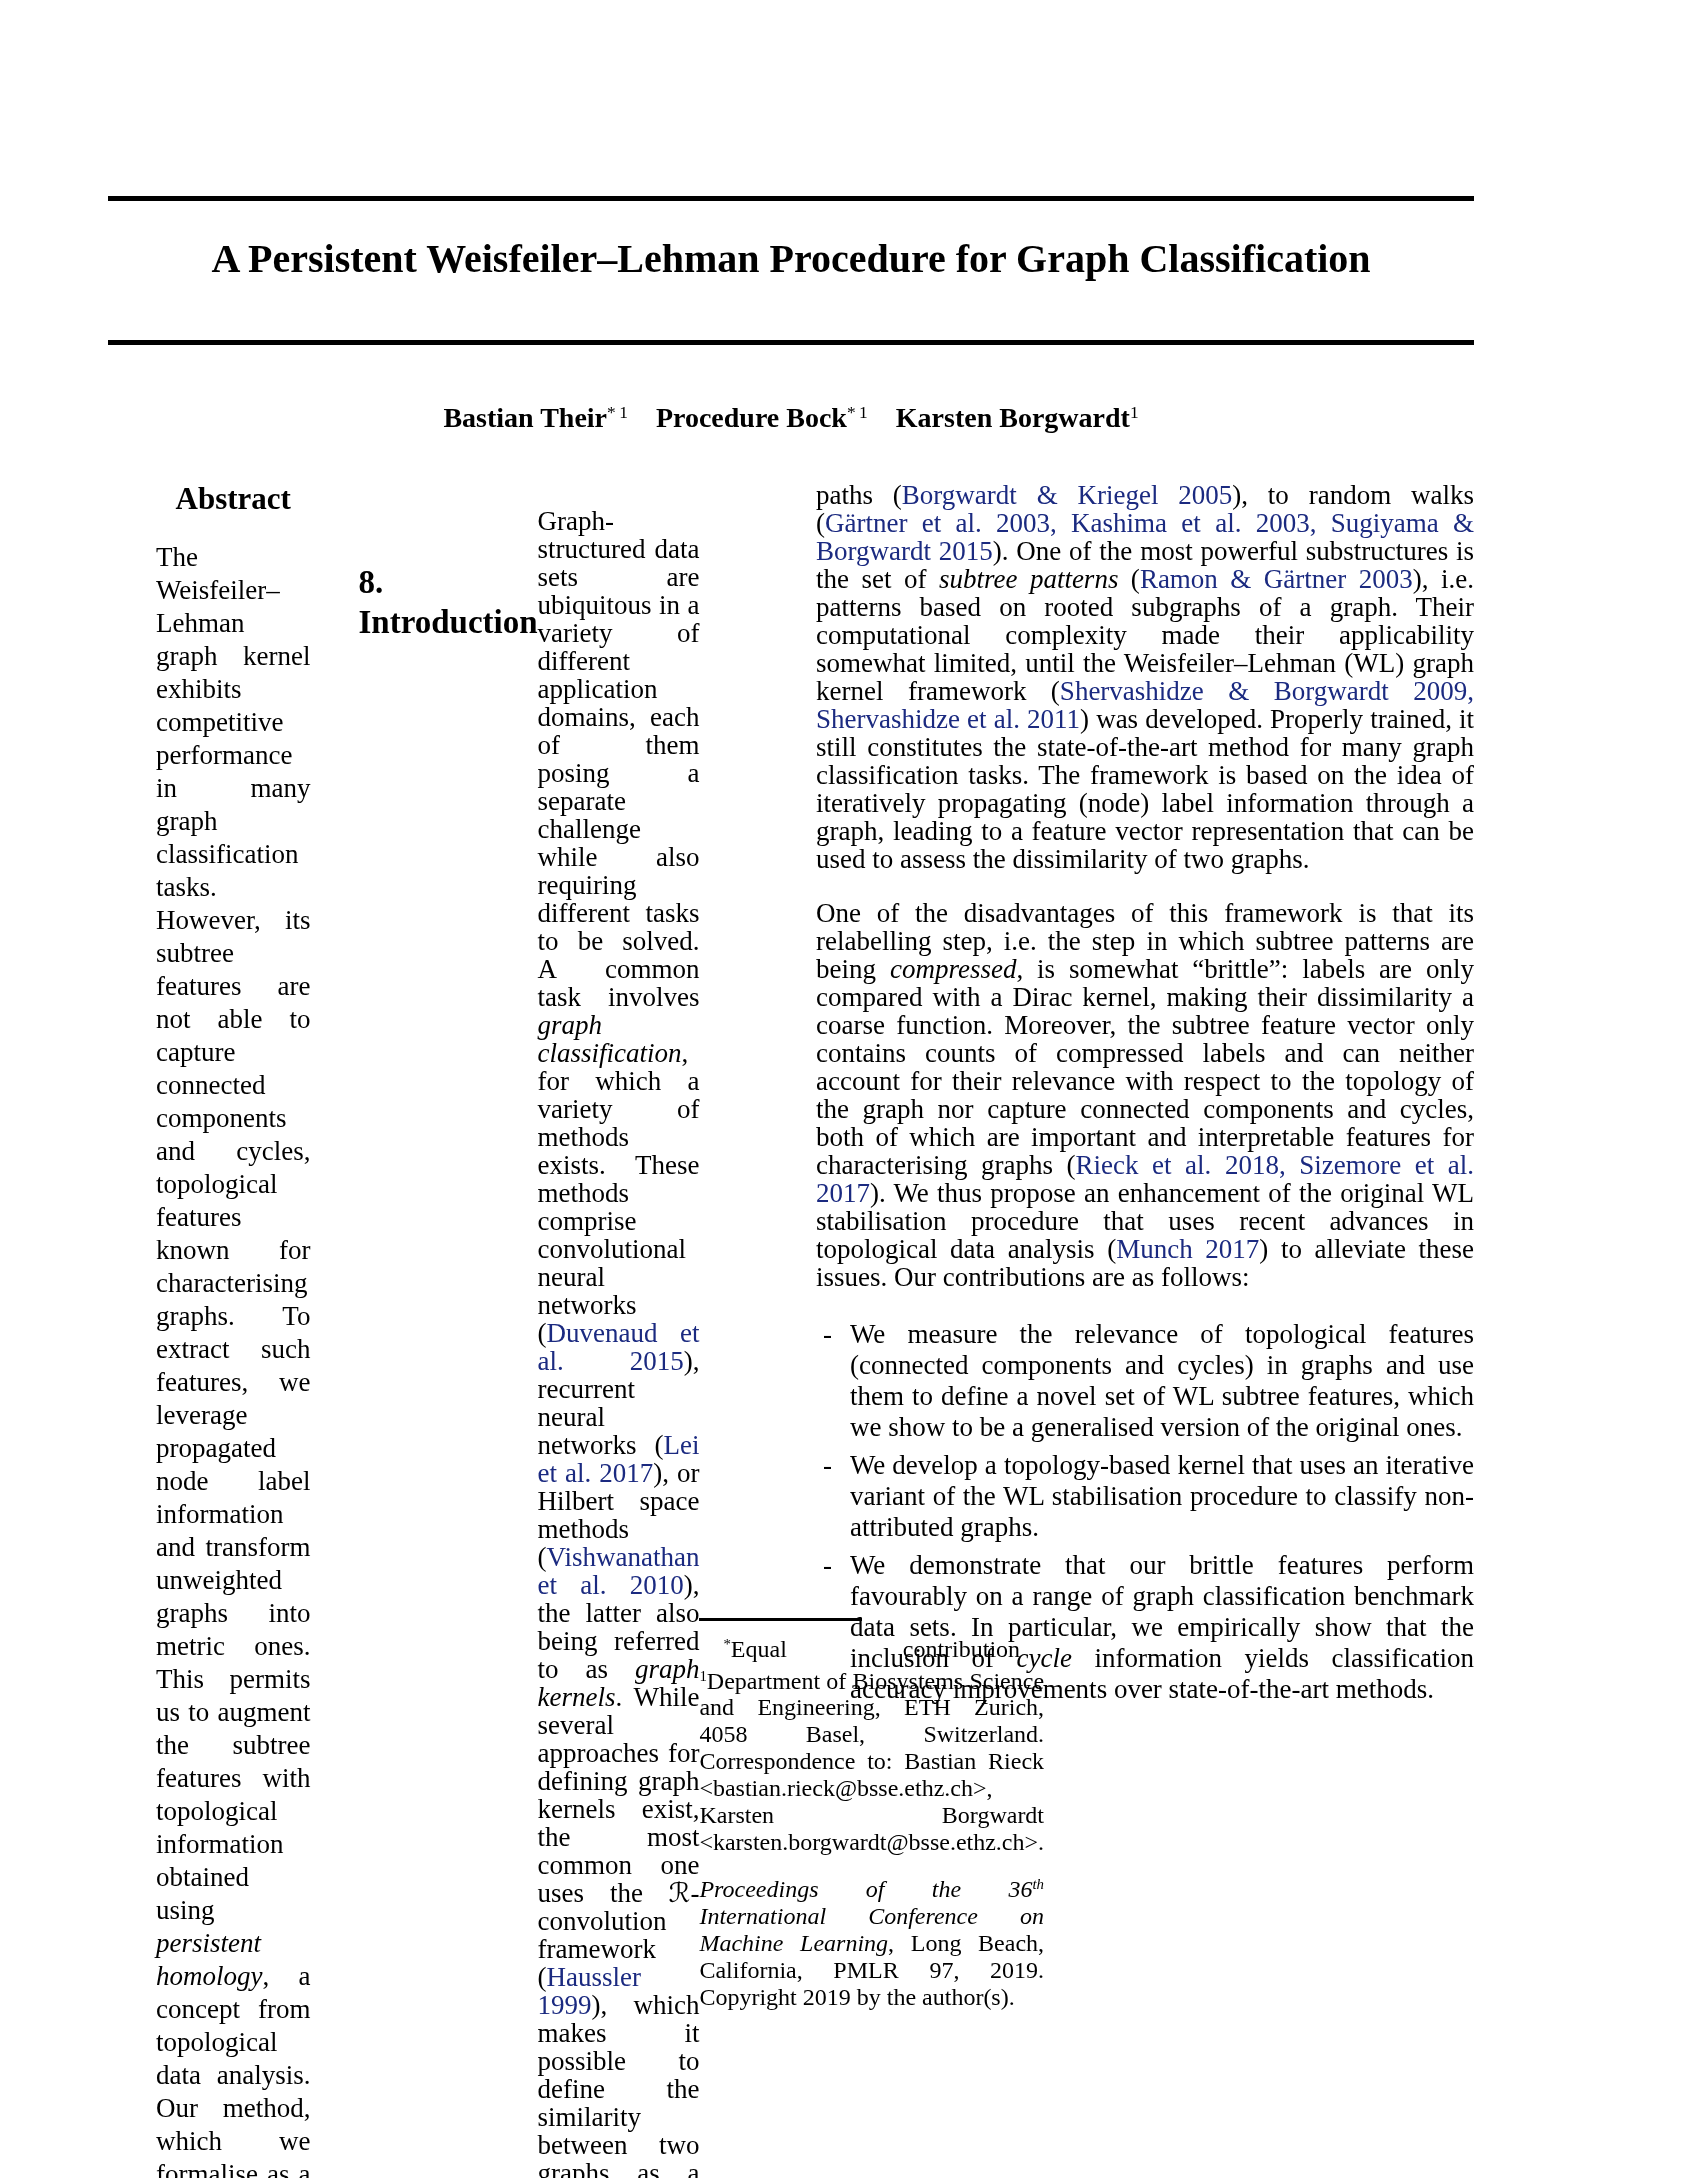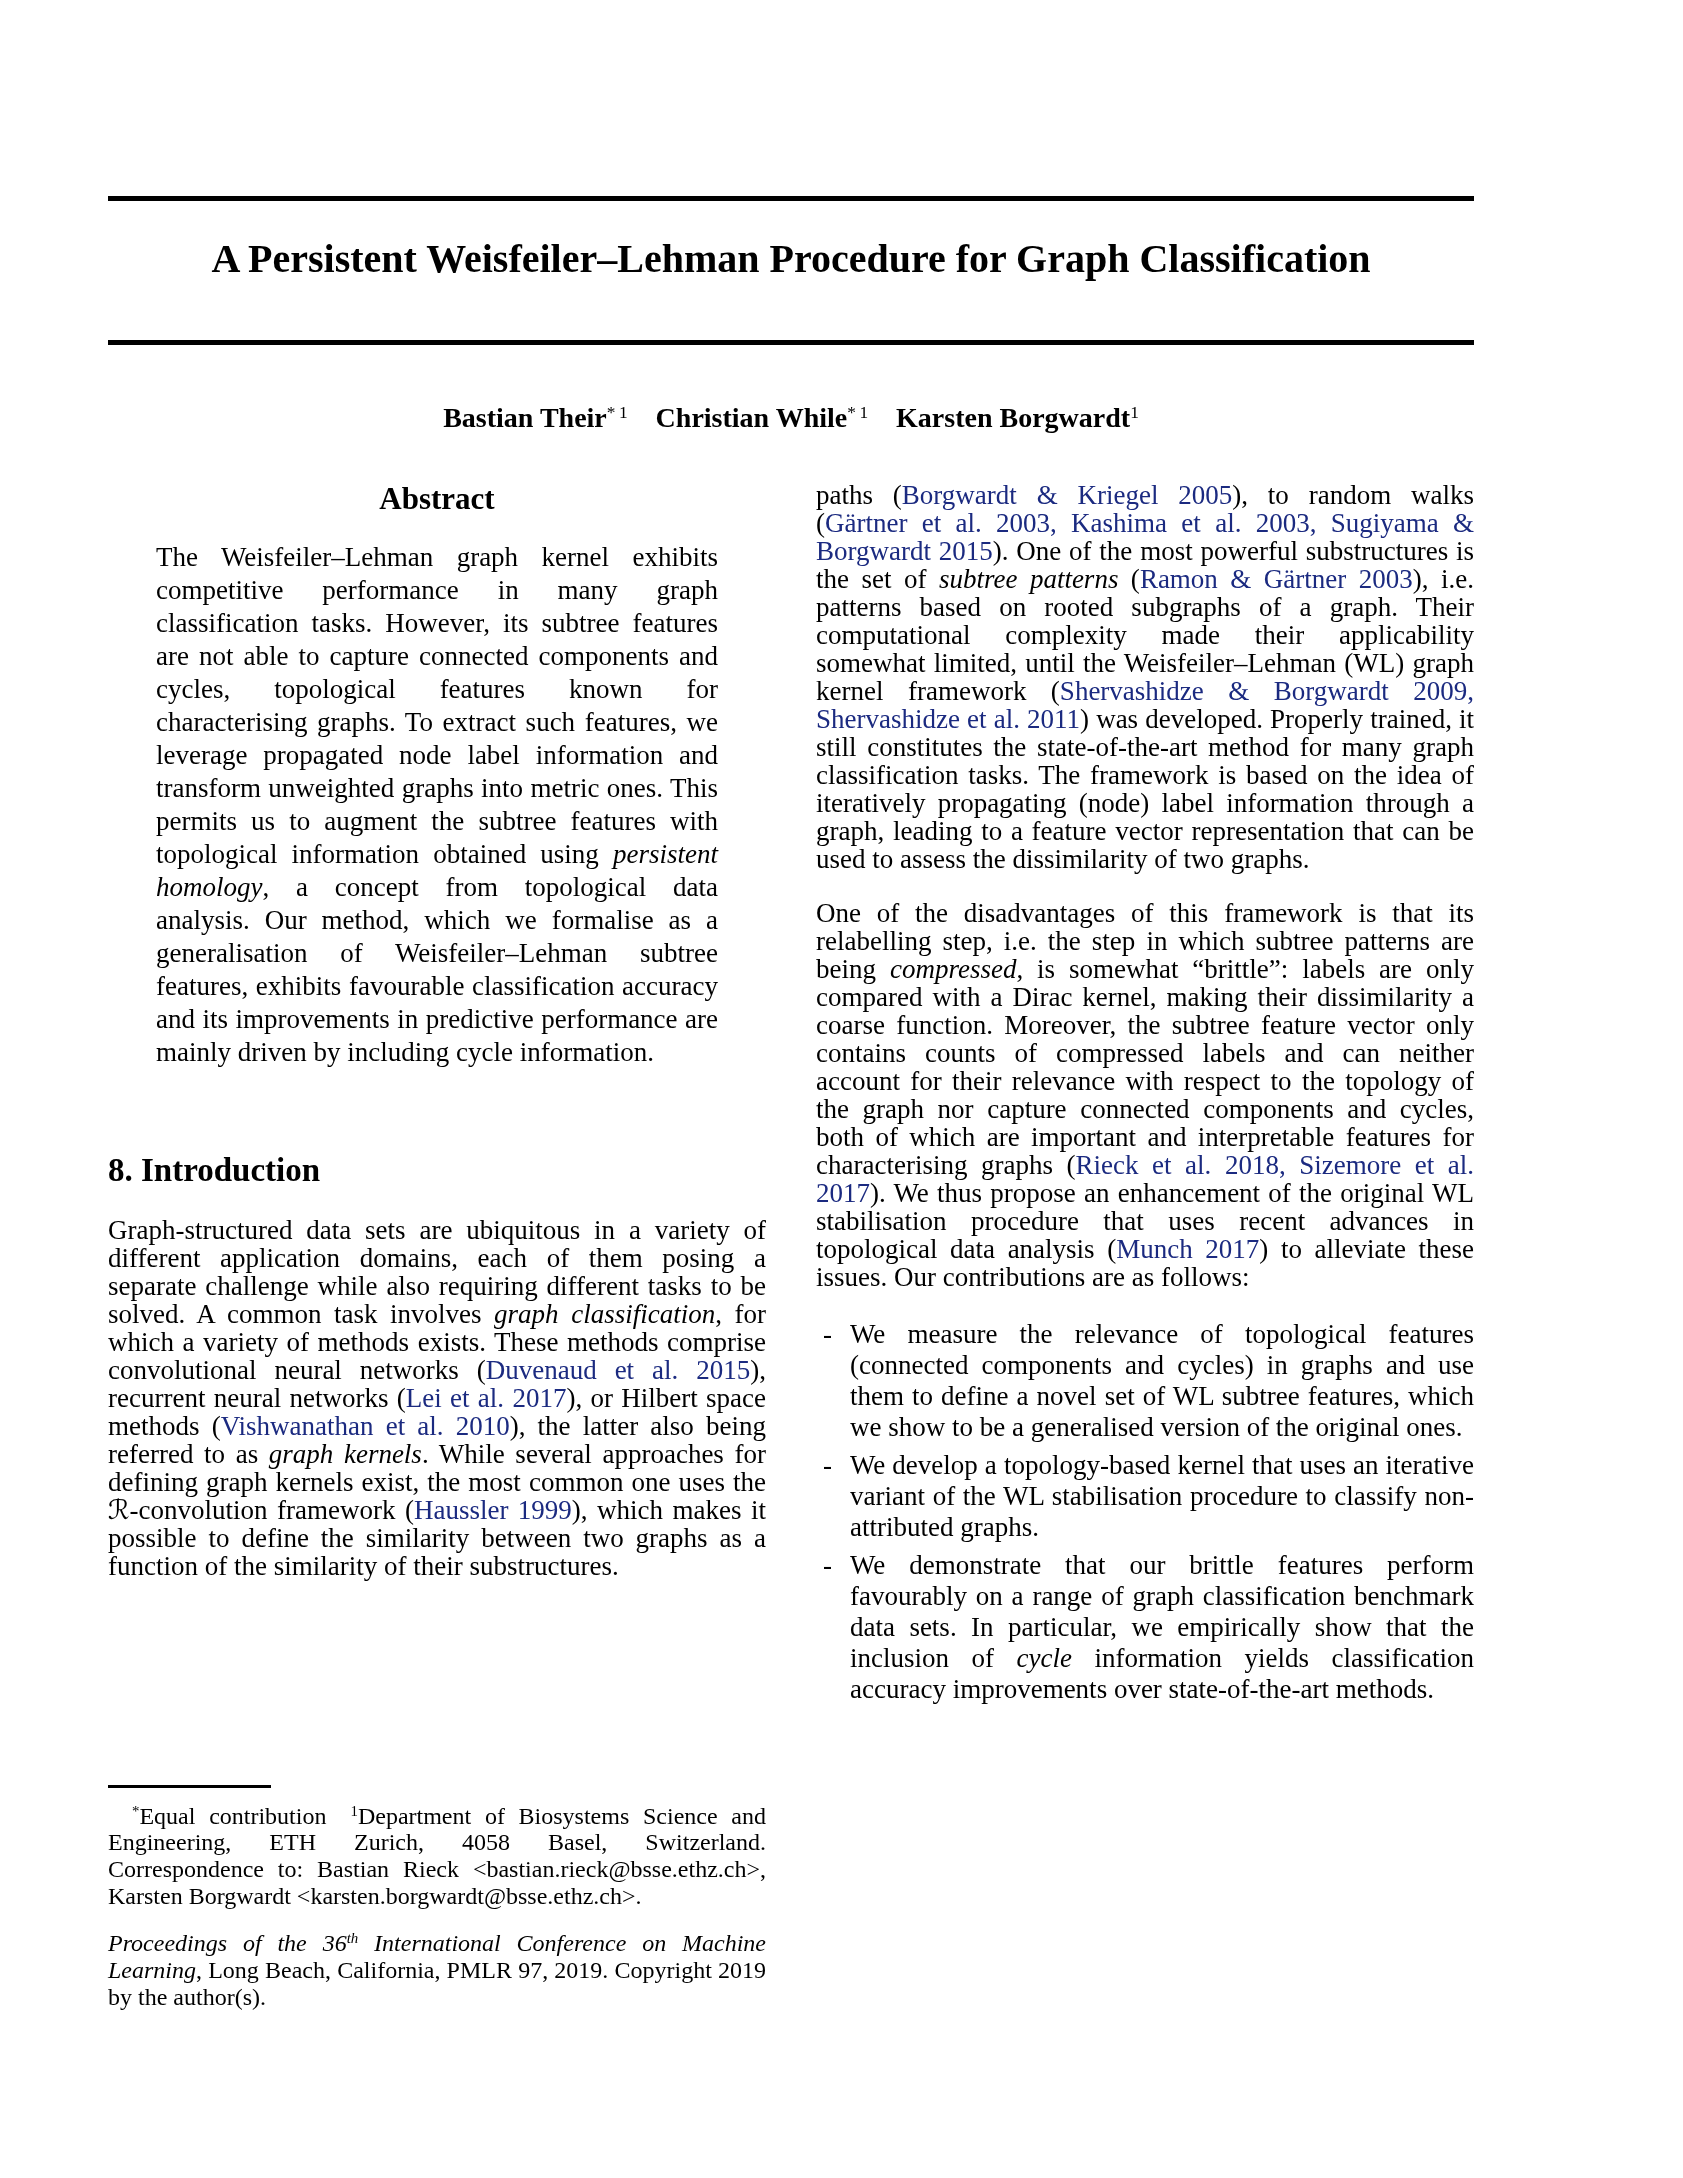--- a/index.html
+++ b/index.html
@@ -22,21 +22,21 @@
     font-weight:700; margin-top:34px;
   }
   .authors {
     text-align:center; margin-top:51px;
     font-size:28px; line-height:34px; font-weight:700;
   }
   .authors .seg-sup { font-weight:400; }
 
   .columns { display:flex; gap:50px; margin-top:46px; }
   .col { width:658px; }
-  .col-left { display:flex; flex-direction:column; height:1530px; }
+  .col-left { display:flex; flex-direction:row; height:1530px; }
 
   .abstract-heading {
     text-align:center; font-size:31px; line-height:36px;
     font-weight:700; margin-bottom:24px;
   }
   .abstract-body {
     margin:0 48px; font-size:27px; line-height:33px; text-align:justify;
   }
 
   .section-heading {
@@ -66,21 +66,21 @@
 
 <div class="page">
   <div class="content">
 
     <div class="rule rule-top"></div>
 
     <h1 class="title">A Persistent Weisfeiler–Lehman Procedure for Graph Classification</h1>
 
     <div class="rule rule-mid"></div>
 
-    <div class="authors"><span class="seg-b">Bastian Their</span><span class="seg-sup">* 1</span><span> </span><span class="seg-b">Christian While</span><span class="seg-sup">* 1</span><span> </span><span class="seg-b">Karsten Borgwardt</span><span class="seg-sup">1</span></div>
+    <div class="authors"><span class="seg-b">Bastian Their</span><span class="seg-sup">* 1</span><span> </span><span class="seg-b">Procedure Bock</span><span class="seg-sup">* 1</span><span> </span><span class="seg-b">Karsten Borgwardt</span><span class="seg-sup">1</span></div>
 
     <div class="columns">
 
       <div class="col col-left">
         <section>
           <h2 class="abstract-heading">Abstract</h2>
           <p class="abstract-body"><span>The Weisfeiler–Lehman graph kernel exhibits competitive performance in many graph classification tasks. However, its subtree features are not able to capture connected components and cycles, topological features known for characterising graphs. To extract such features, we leverage propagated node label information and transform unweighted graphs into metric ones. This permits us to augment the subtree features with topological information obtained using </span><span class="seg-i">persistent homology</span><span>, a concept from topological data analysis. Our method, which we formalise as a generalisation of Weisfeiler–Lehman subtree features, exhibits favourable classification accuracy and its improvements in predictive performance are mainly driven by including cycle information.</span></p>
         </section>
 
         <h2 class="section-heading">8. Introduction</h2>

